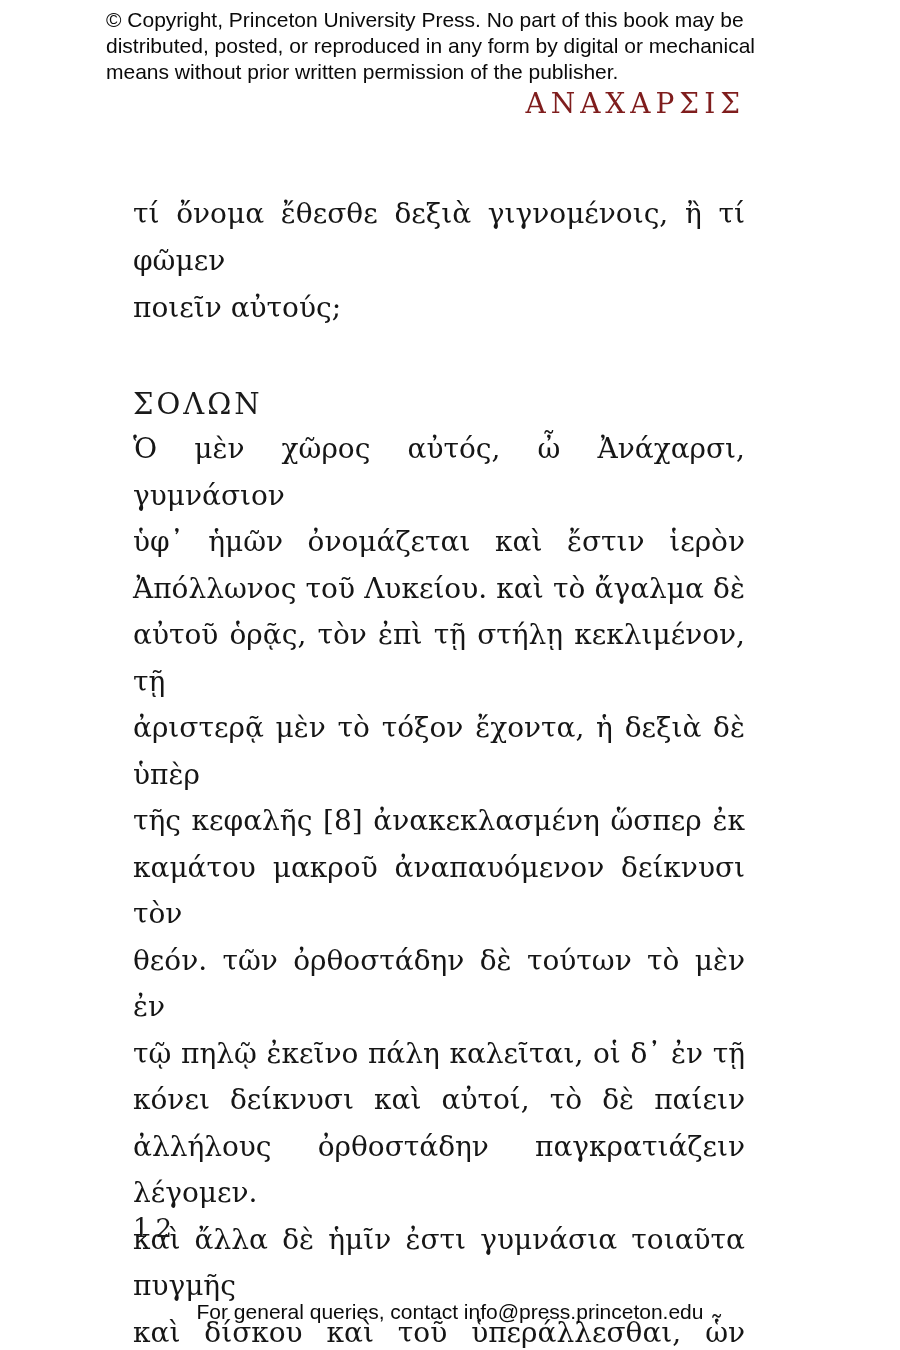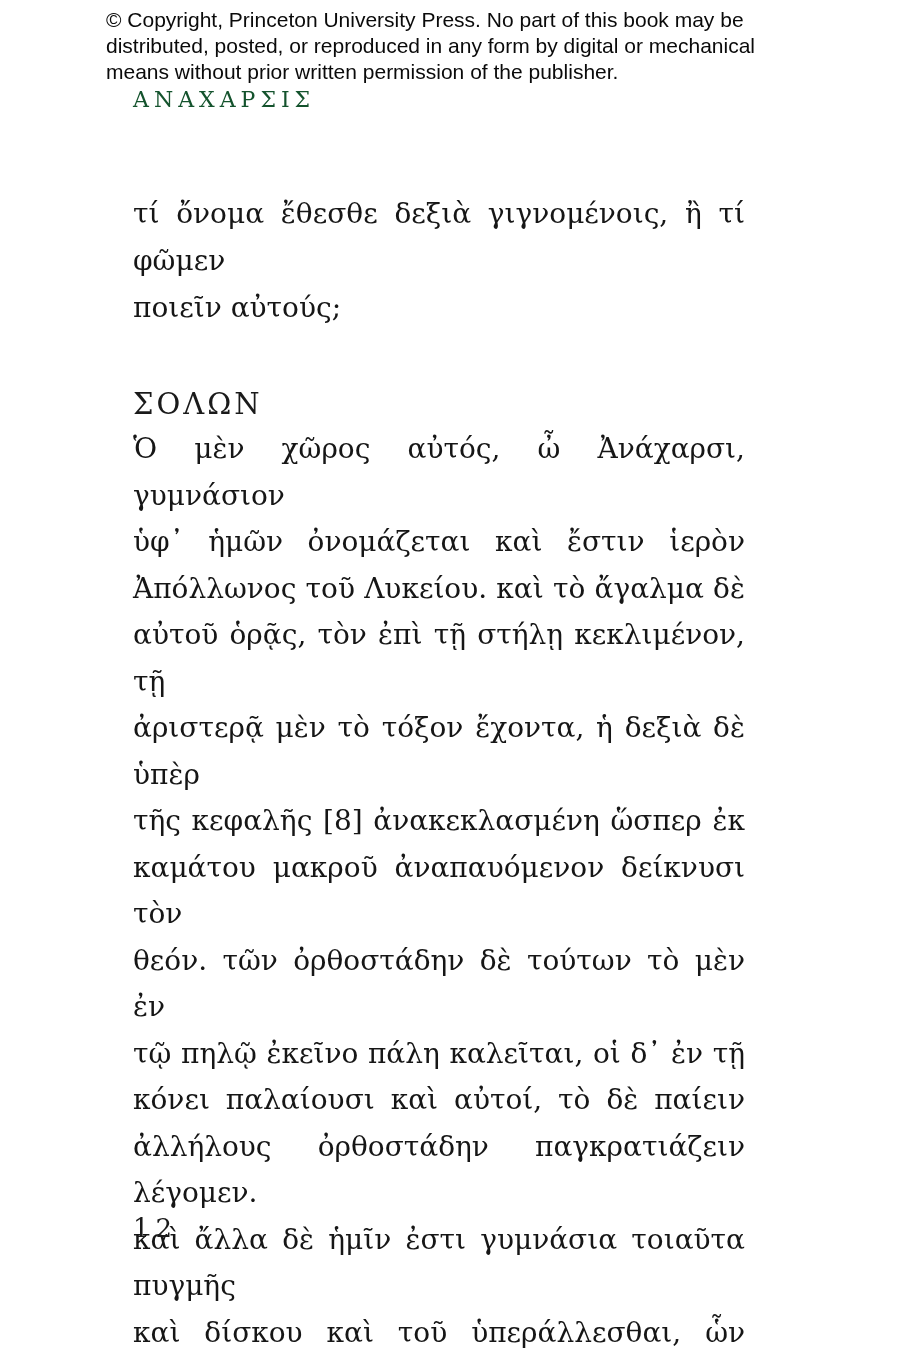--- a/index.html
+++ b/index.html
@@ -23,24 +23,24 @@
     font-size: 21px;
     line-height: 26px;
     color: #0a0a0a;
     text-align: left;
   }
   .running-head {
     position: absolute;
     left: 133px;
     top: 87px;
     width: 612px;
-    text-align: left;
-    font-size: 22px;
+    text-align: right;
+    font-size: 28px;
     letter-spacing: 5px;
-    color: #14532d;
+    color: #7f1d1d;
   }
   .greek-para {
     position: absolute;
     left: 133px;
     width: 612px;
     font-size: 28px;
     color: #161616;
   }
   .para-anacharsis {
     top: 190px;
@@ -110,22 +110,23 @@
   <div class="greek-para para-solon">
       <div class="gline just">Ὁ μὲν χῶρος αὐτός, ὦ Ἀνάχαρσι, γυμνάσιον</div>
       <div class="gline just">ὑφ᾽ ἡμῶν ὀνομάζεται καὶ ἔστιν ἱερὸν</div>
       <div class="gline just">Ἀπόλλωνος τοῦ Λυκείου. καὶ τὸ ἄγαλμα δὲ</div>
       <div class="gline just">αὐτοῦ ὁρᾷς, τὸν ἐπὶ τῇ στήλῃ κεκλιμένον, τῇ</div>
       <div class="gline just">ἀριστερᾷ μὲν τὸ τόξον ἔχοντα, ἡ δεξιὰ δὲ ὑπὲρ</div>
       <div class="gline just">τῆς κεφαλῆς [8] ἀνακεκλασμένη ὥσπερ ἐκ</div>
       <div class="gline just">καμάτου μακροῦ ἀναπαυόμενον δείκνυσι τὸν</div>
       <div class="gline just">θεόν. τῶν ὀρθοστάδην δὲ τούτων τὸ μὲν ἐν</div>
       <div class="gline just">τῷ πηλῷ ἐκεῖνο πάλη καλεῖται, οἱ δ᾽ ἐν τῇ</div>
-      <div class="gline just">κόνει παλαίουσι καὶ αὐτοί, τὸ δὲ παίειν</div>
+      <div class="gline just">κόνει δείκνυσι καὶ αὐτοί, τὸ δὲ παίειν</div>
       <div class="gline just">ἀλλήλους ὀρθοστάδην παγκρατιάζειν λέγομεν.</div>
       <div class="gline just">καὶ ἄλλα δὲ ἡμῖν ἐστι γυμνάσια τοιαῦτα πυγμῆς</div>
       <div class="gline just">καὶ δίσκου καὶ τοῦ ὑπεράλλεσθαι, ὧν ἁπάντων</div>
     </div>
 
   <div class="page-number">12</div>
 
+  <div class="footer-line">For general queries, contact info@press.princeton.edu</div>
 
 </div>
 
 </body></html>

